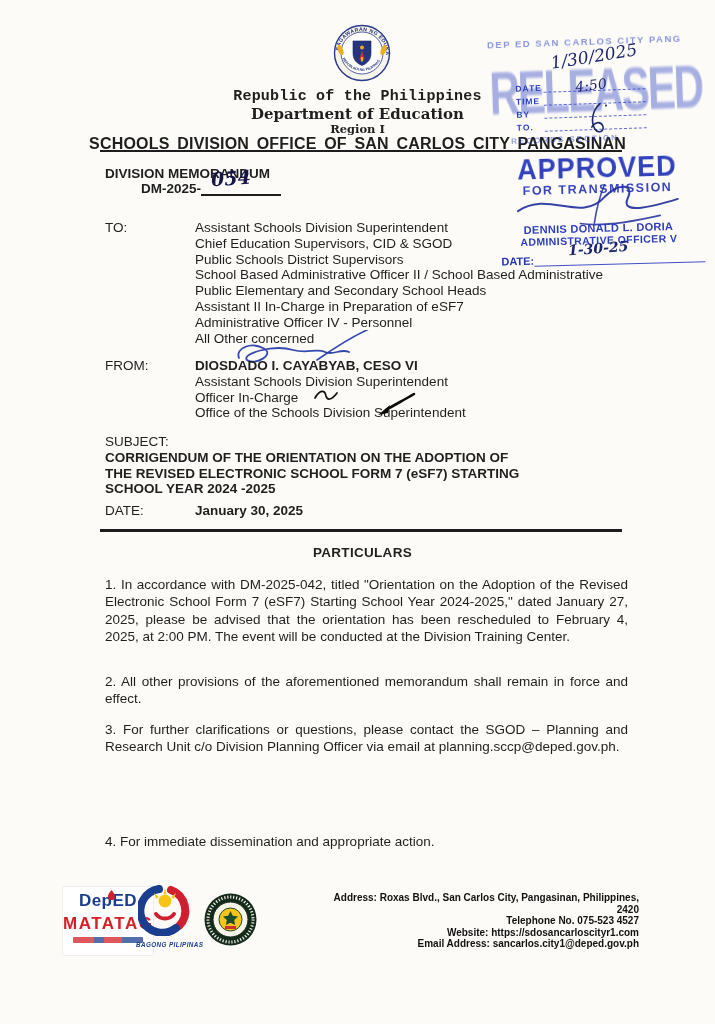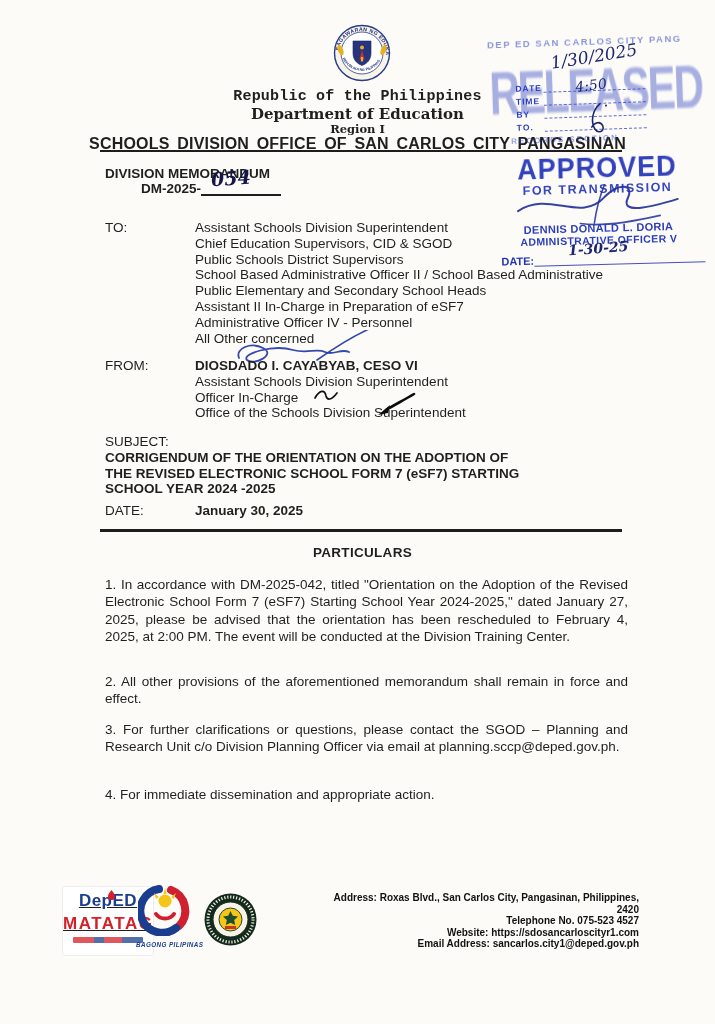--- a/index.html
+++ b/index.html
@@ -61,24 +61,24 @@
   .bold{font-weight:bold;}
   .from-line{position:relative;}
   .inline-squiggle{position:absolute; left:118px; top:-2px;}
   .sig-from{position:absolute; left:233px; top:330px;}
   .mark-arrow{position:absolute; left:370px; top:392px;}
   
   .particulars{position:absolute; left:100px; top:545px; width:525px; text-align:center;
     font-weight:bold; font-size:13.5px; letter-spacing:.3px;}
   .para{position:absolute; left:105px; width:523px; font-size:13.5px; line-height:17.4px;
     text-align:justify; text-align-last:left;}
-  .p1{top:576px;} .p2{top:673px;} .p3{top:721px;} .p4{top:786px;}
+  .p1{top:576px;} .p2{top:673px;} .p3{top:721px;} .p4{top:833px;}
   
   .logo-deped{position:absolute; left:62px; top:886px; width:92px; height:70px; text-align:center;
-    background:#fff; border:1px solid #eee; border-radius:3px; padding-top:4px; box-sizing:border-box;text-decoration:underline;}
+    background:#fff; border:1px solid #eee; border-radius:3px; padding-top:4px; box-sizing:border-box;}
   .deped-word{font-weight:bold; font-size:17px; color:#1b3d8f; letter-spacing:.5px; line-height:20px; position:relative;}
   .deped-word .flame{position:absolute; left:44px; top:-4px;}
   .matatag-word{font-weight:bold; font-size:17px; color:#d42027; letter-spacing:1.5px; margin-top:3px;}
   .matatag-bars{margin:3px auto 0; width:70px; height:6px;
     background:linear-gradient(90deg,#d42027 0 30%,#1b3d8f 30% 45%,#d42027 45% 70%,#1b3d8f 70% 100%);
     opacity:.75; border-radius:1px;}
   .logo-bagong{position:absolute; left:136px; top:884px; width:58px; text-align:center;}
   .bagong-label{font-size:6.3px; font-weight:bold; font-style:italic; color:#1b3d8f; letter-spacing:.4px; margin-top:1px; white-space:nowrap;}
   .logo-seal3{position:absolute; left:203px; top:892px;}
   .addr{position:absolute; right:76px; top:892px; width:330px; text-align:right;

